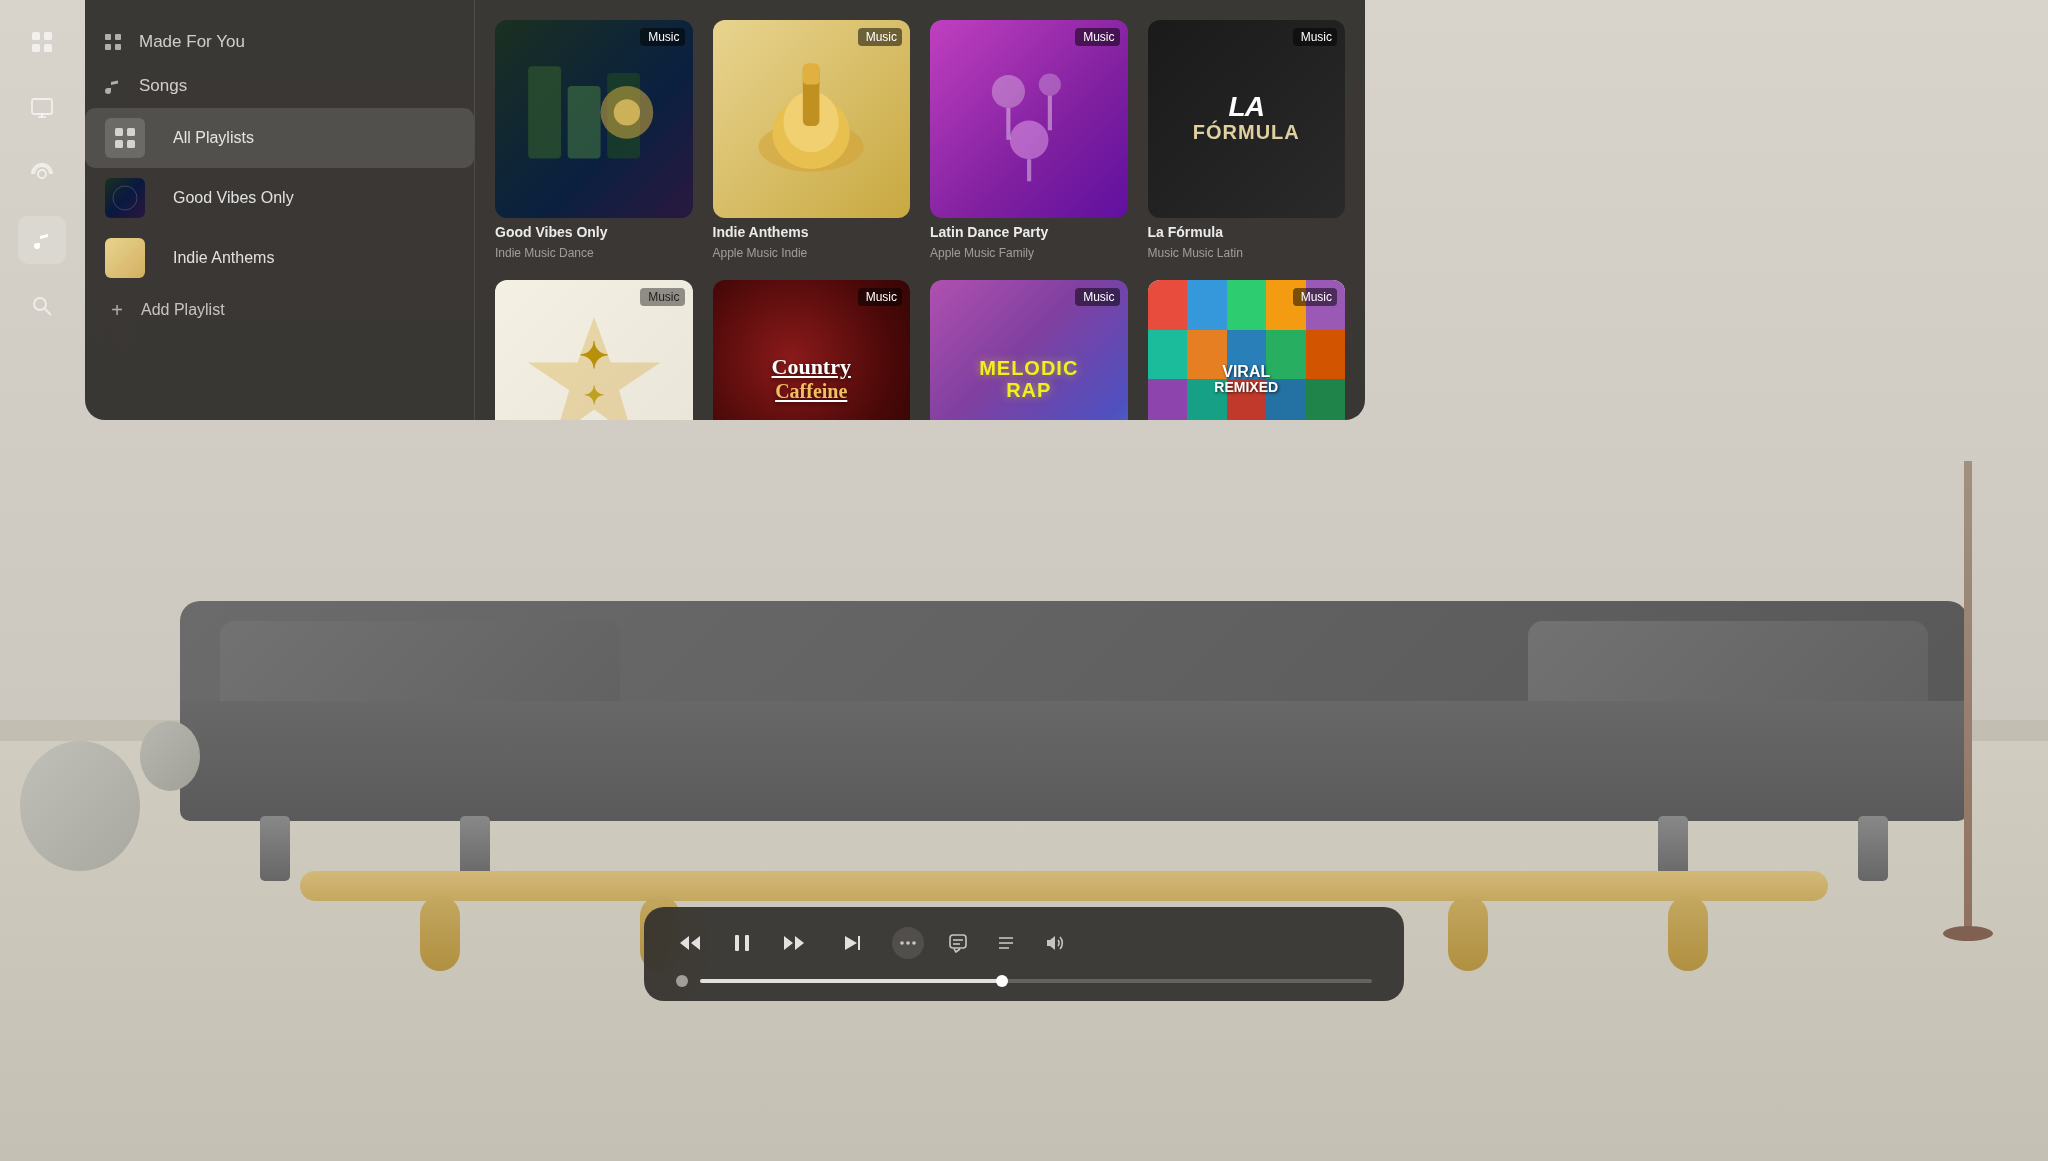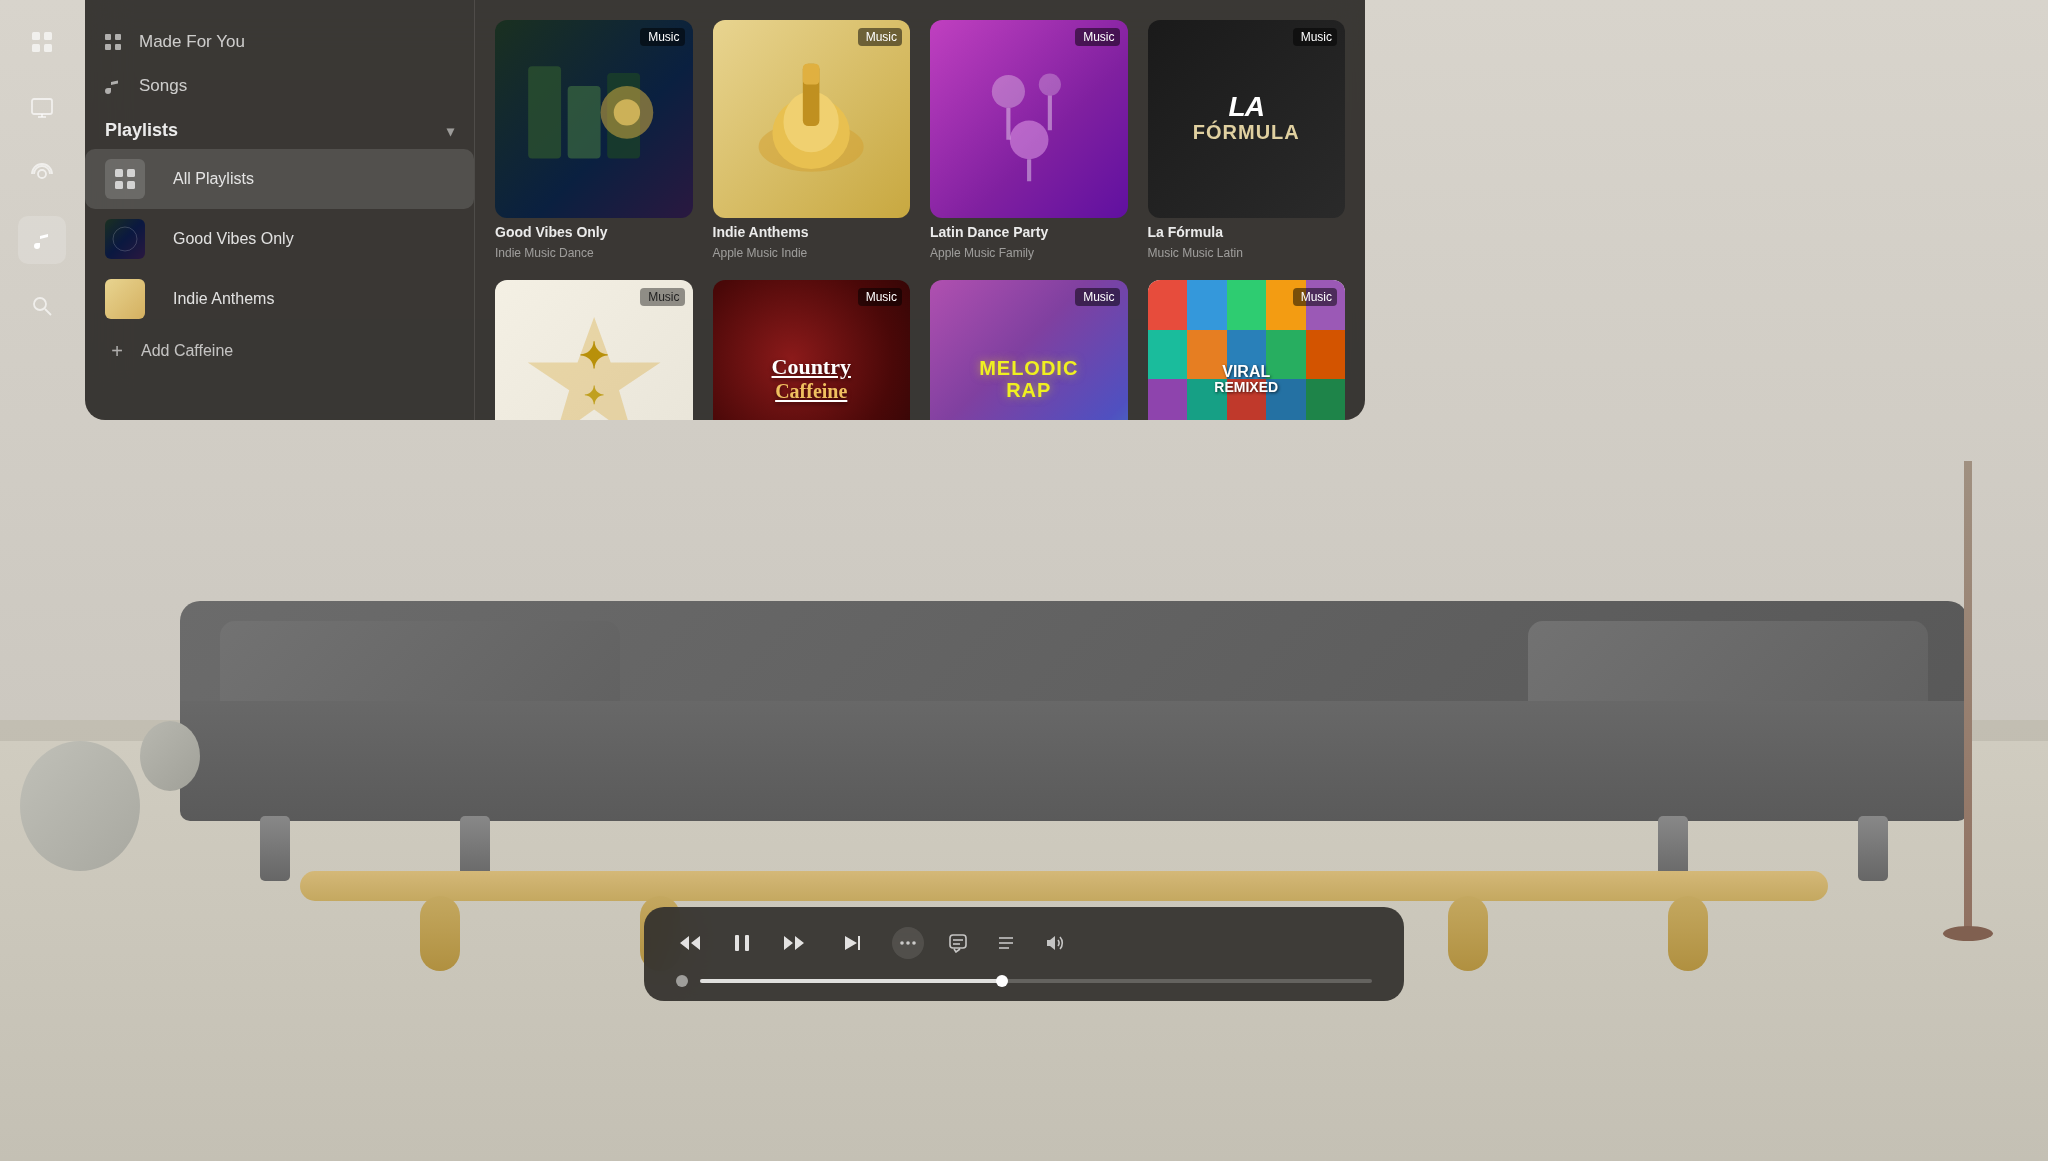--- a/index.html
+++ b/index.html
@@ -653,24 +653,20 @@
 
     <div class="sidebar-nav-item">
       <div class="sidebar-nav-icon">
         <svg width="20" height="20" viewBox="0 0 20 20" fill="currentColor">
             <path d="M8 15a3 3 0 1 1-3-3h3V6l7-1.5v3L8 9v6z"></path>
           </svg>
       </div>
       <span>Songs</span>
     </div>
 
-    <div class="sidebar-section-header">
-      <span style="font-weight:700;font-size:18px;color:rgba(255,255,255,0.9);">Playlists</span>
-      <span class="chevron-icon">▾</span>
-    </div>
 
     <div class="sidebar-playlist-item active">
       <div class="all-playlists-icon">
         <svg width="22" height="22" viewBox="0 0 22 22" fill="rgba(255,255,255,0.7)">
           <rect x="1" y="1" width="8" height="8" rx="1.5"></rect>
             <rect x="13" y="1" width="8" height="8" rx="1.5"></rect>
           <rect x="1" y="13" width="8" height="8" rx="1.5"></rect>
             <rect x="13" y="13" width="8" height="8" rx="1.5"></rect>
         </svg>
       </div>
@@ -689,21 +685,21 @@
     </div>
 
     <div class="sidebar-playlist-item">
       <div class="playlist-thumb thumb-indie-sidebar" style="background:linear-gradient(135deg,#e8d490,#d4b060);position:relative;overflow:hidden;">
       </div>
       <span>Indie Anthems</span>
     </div>
 
     <div class="add-playlist-item">
       <div class="add-icon">+</div>
-      <span>Add Caffeine</span>
+      <span>Add Playlist</span>
     </div>
 
   </div>
 
   <div class="main-content">
 
     <div class="playlist-card">
       <div class="playlist-card-image" style="background:linear-gradient(135deg,#1a3020 0%,#0a2040 60%,#2a1840 100%);">
         <div style="position:absolute;inset:0;display:flex;align-items:center;justify-content:center;">
           <svg width="80%" height="80%" viewBox="0 0 120 120" fill="none">

